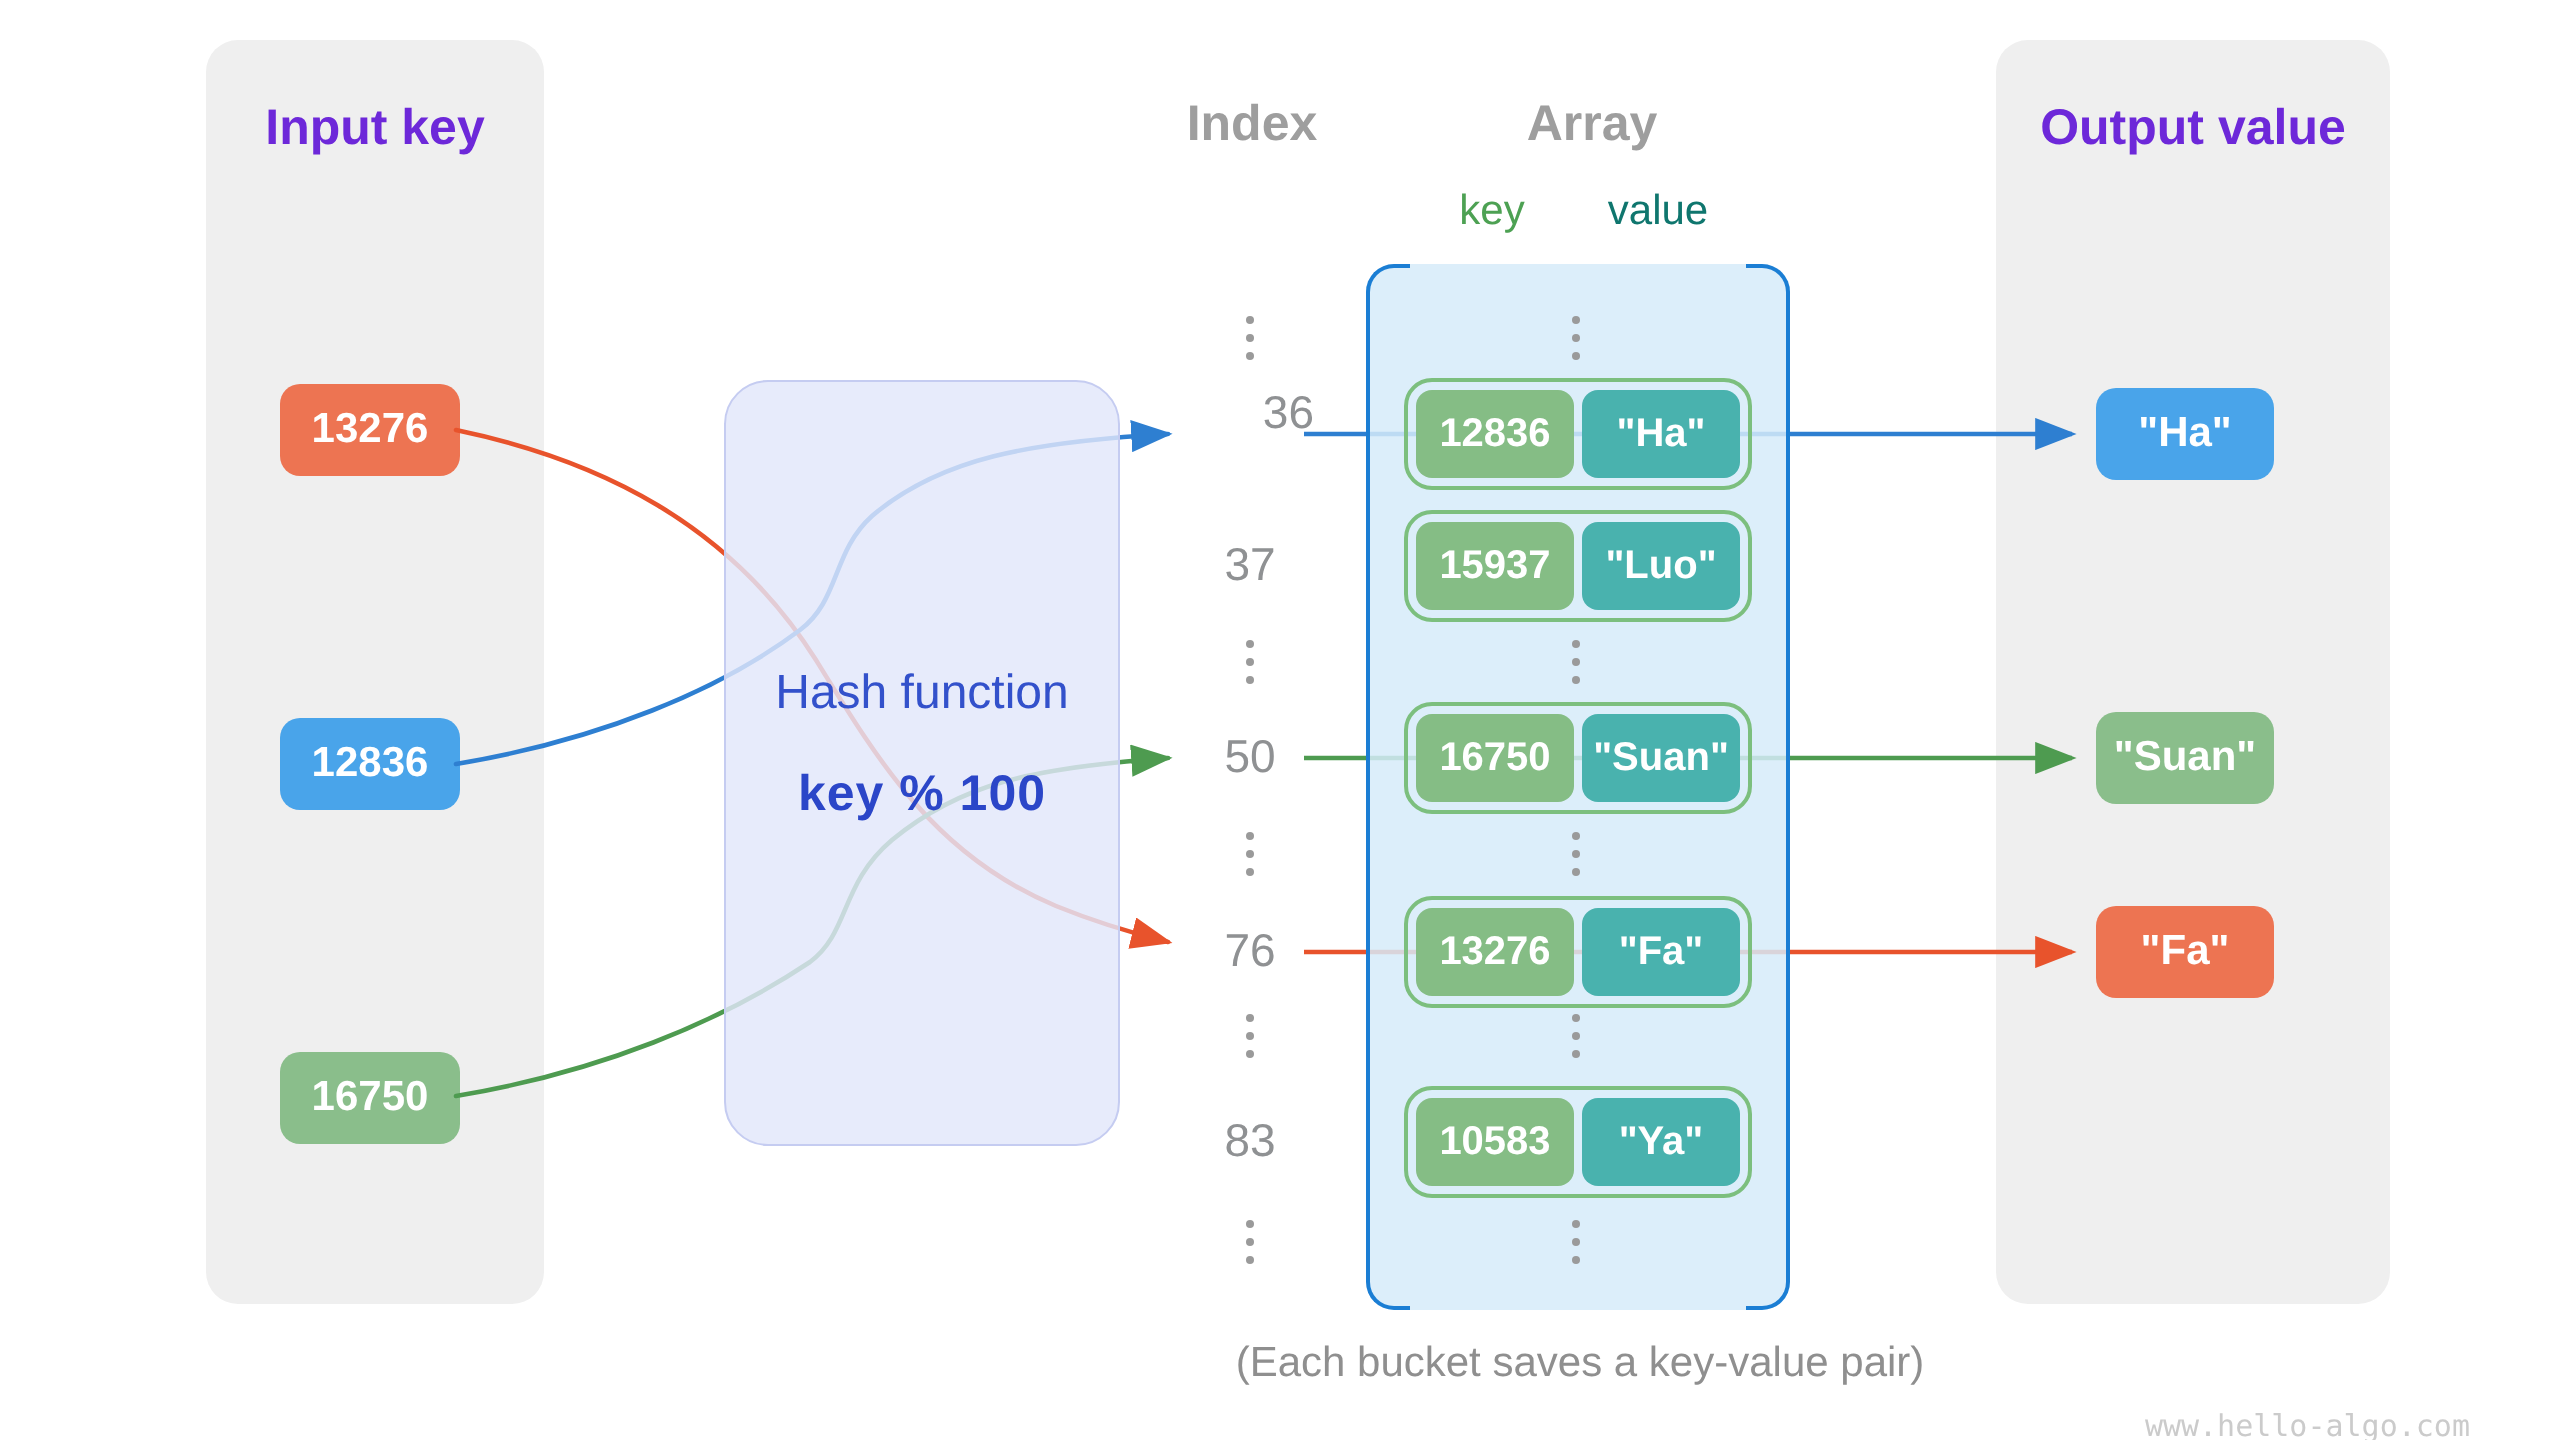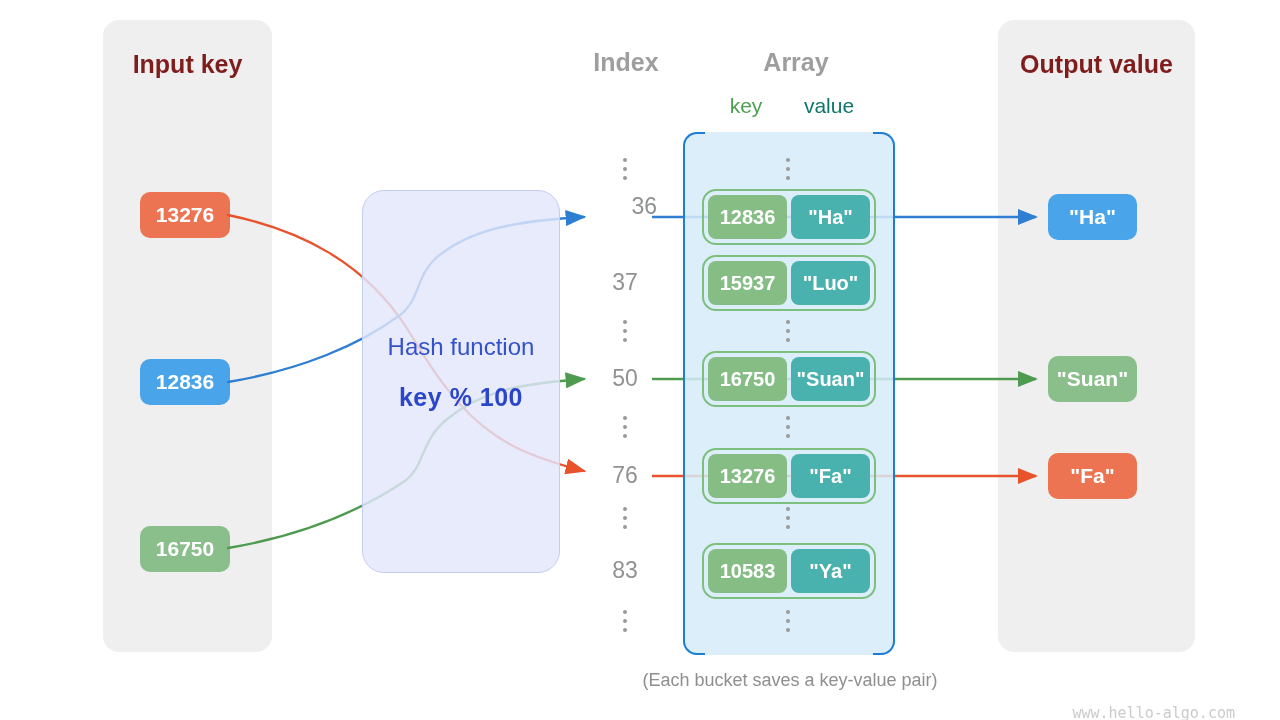--- a/index.html
+++ b/index.html
@@ -3,21 +3,21 @@
 <meta charset="utf-8">
 <style>
   * { margin:0; padding:0; box-sizing:border-box; }
   html,body { width:1280px; height:720px; background:#ffffff; overflow:hidden;
               font-family:"Liberation Sans", sans-serif; }
   .abs { position:absolute; }
   #stage { position:relative; width:1280px; height:720px; background:#fff; }
 
   
   .panel { background:#EFEFEF; border-radius:16px; z-index:0; }
-  .panel-title { text-align:center; margin-top:30px; font-size:25px; font-weight:bold; color:#7f1d1d; }
+  .panel-title { text-align:center; margin-top:30px; font-size:25px; font-weight:bold; color:#6d28d9; }
 
   
   .pill { position:absolute; width:90px; height:46px; border-radius:10px;
           display:flex; align-items:center; justify-content:center;
           color:#fff; font-size:21px; font-weight:bold; z-index:3; }
 
   
   .hash-box { left:362px; top:190px; width:198px; height:383px; border-radius:22px;
               background:rgba(226,231,250,0.82); border:1.5px solid #C5CCF1; z-index:2; }
   .hash-title { position:absolute; left:0; top:142px; width:100%; text-align:center;
@@ -48,21 +48,21 @@
   
   .bucket { position:absolute; left:702px; width:174px; height:56px; border-radius:14px;
             border:2px solid #7CBF7E; display:flex; align-items:center; justify-content:center;
             gap:4px; z-index:3; }
   .bucket .kbox, .bucket .vbox {
             width:79px; height:44px; border-radius:8px; display:flex; align-items:center;
             justify-content:center; color:#fff; font-size:20px; font-weight:bold; }
 
   
   .caption { left:540px; top:670px; width:500px; text-align:center;
-             font-size:18px; color:#8F8F8F; z-index:3; }
+             font-size:21px; color:#8F8F8F; z-index:3; }
   .watermark { left:1020px; top:677px; width:215px; text-align:right;
                font-family:"DejaVu Sans Mono", monospace; font-size:15px; color:#CBCBCB; z-index:3;margin-top:27px; }
 
   svg.wires { position:absolute; left:0; top:0; z-index:1; pointer-events:none; }
 </style>
 </head>
 <body>
 
 <div id="stage">
 

